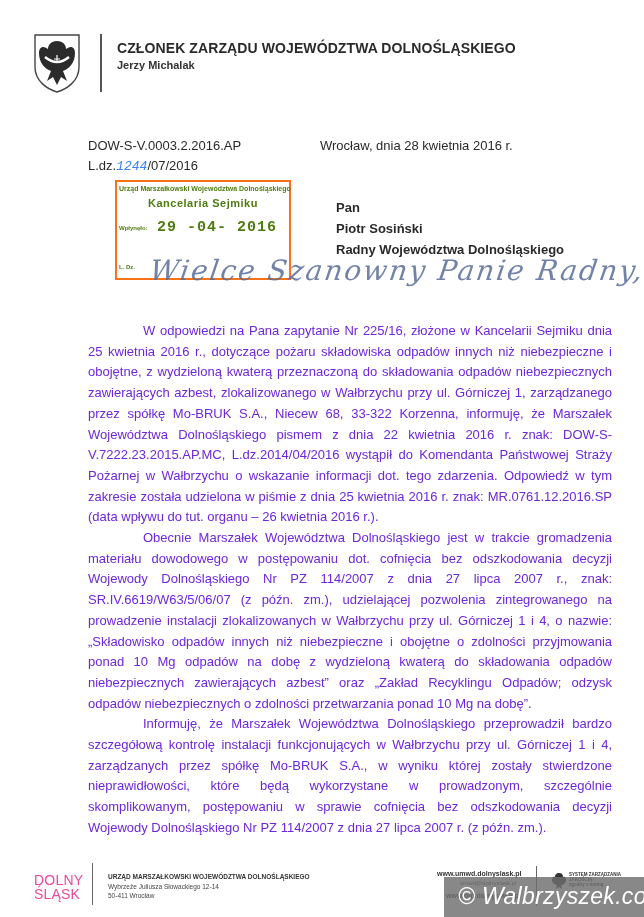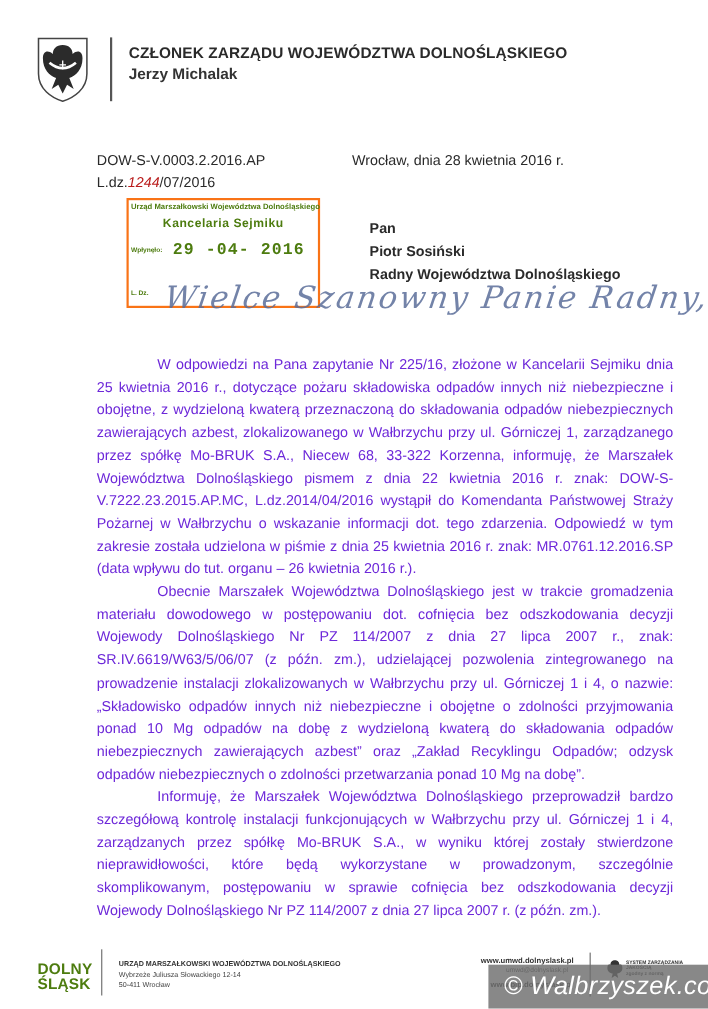--- a/index.html
+++ b/index.html
@@ -1,36 +1,36 @@
 <!DOCTYPE html>
 <html><head>
 <meta charset="utf-8">
 <style>
   html,body{margin:0;padding:0;background:#fff;}
   body{width:644px;height:917px;position:relative;overflow:hidden;font-family:"Liberation Sans",sans-serif;color:#222;}
   .abs{position:absolute;}
   .crest{left:33px;top:33px;width:48px;height:60px;}
   .vbar{left:100px;top:34px;width:2px;height:58px;background:#555;}
   .hdr-title{left:117px;top:40px;font-size:14px;font-weight:bold;color:#2a2a2a;letter-spacing:0.1px;white-space:nowrap;}
-  .hdr-name{left:117px;top:59px;font-size:14px;font-weight:bold;color:#333;text-align:center;}
+  .hdr-name{left:117px;top:59px;font-size:11px;font-weight:bold;color:#333;text-align:center;}
   .ref{left:88px;top:138px;font-size:13px;color:#2a2a2a;}
   .ldz{left:88px;top:158px;font-size:13px;color:#2a2a2a;}
-  .ldz .hand{color:#b91c1c;font-style:italic;}
+  .ldz .hand{color:#3b82f6;font-style:italic;font-family:Liberation Mono, monospace;}
   .date{left:320px;top:138px;font-size:13px;color:#2a2a2a;}
   .stamp{left:115px;top:180px;width:172px;height:96px;border:2px solid #f97316;color:#4d7c0f;font-weight:bold;}
   .stamp .s1{position:absolute;left:2px;top:3px;font-size:7px;white-space:nowrap;}
   .stamp .s2{position:absolute;left:0;right:0;top:15px;text-align:center;font-size:11px;letter-spacing:0.5px;}
   .stamp .s3{position:absolute;left:2px;top:43px;font-size:6px;}
   .stamp .s4{position:absolute;left:40px;top:37px;font-size:15px;letter-spacing:1px;font-family:"Liberation Mono",monospace;}
   .stamp .s5{position:absolute;left:2px;top:82px;font-size:6px;}
   .addr{left:320px;font-size:13px;font-weight:bold;color:#2a2a2a;padding-left:16px;}
   .salutation{left:150px;top:254px;font-family:"DejaVu Serif",serif;font-style:italic;font-size:28px;color:#5b6e9a;letter-spacing:2px;transform:skewX(-8deg);white-space:nowrap;opacity:0.85;}
   .body{left:88px;top:321px;width:524px;font-size:13px;line-height:20.7px;color:#6d28d9;text-align:justify;}
   .body p{margin:0;text-indent:55px;}
-  .footer-logo{left:34px;top:873px;font-size:14px;font-weight:bold;line-height:14px;color:#4d7c0f;letter-spacing:0.2px;}
+  .footer-logo{left:34px;top:873px;font-size:14px;font-weight:normal;line-height:14px;color:#ec4899;letter-spacing:0.2px;}
   .footer-bar{left:92px;top:863px;width:1px;height:42px;background:#666;}
   .footer-org{left:108px;top:873px;font-size:6.5px;font-weight:bold;color:#333;}
   .footer-street{left:108px;top:883px;font-size:6.5px;color:#444;}
   .footer-city{left:108px;top:892px;font-size:6.5px;color:#444;}
   .footer-web{left:437px;top:870px;font-size:7px;font-weight:bold;color:#333;}
   .footer-mail{left:460px;top:880px;font-size:6px;color:#444;}
   .footer-web2{left:446px;top:892px;font-size:7px;font-weight:bold;color:#333;}
   .footer-bar2{left:536px;top:866px;width:1px;height:40px;background:#666;}
   .footer-sys{left:552px;top:872px;width:70px;height:28px;}
   .footer-sys .eagle{position:absolute;left:0;top:0;width:14px;height:18px;}

